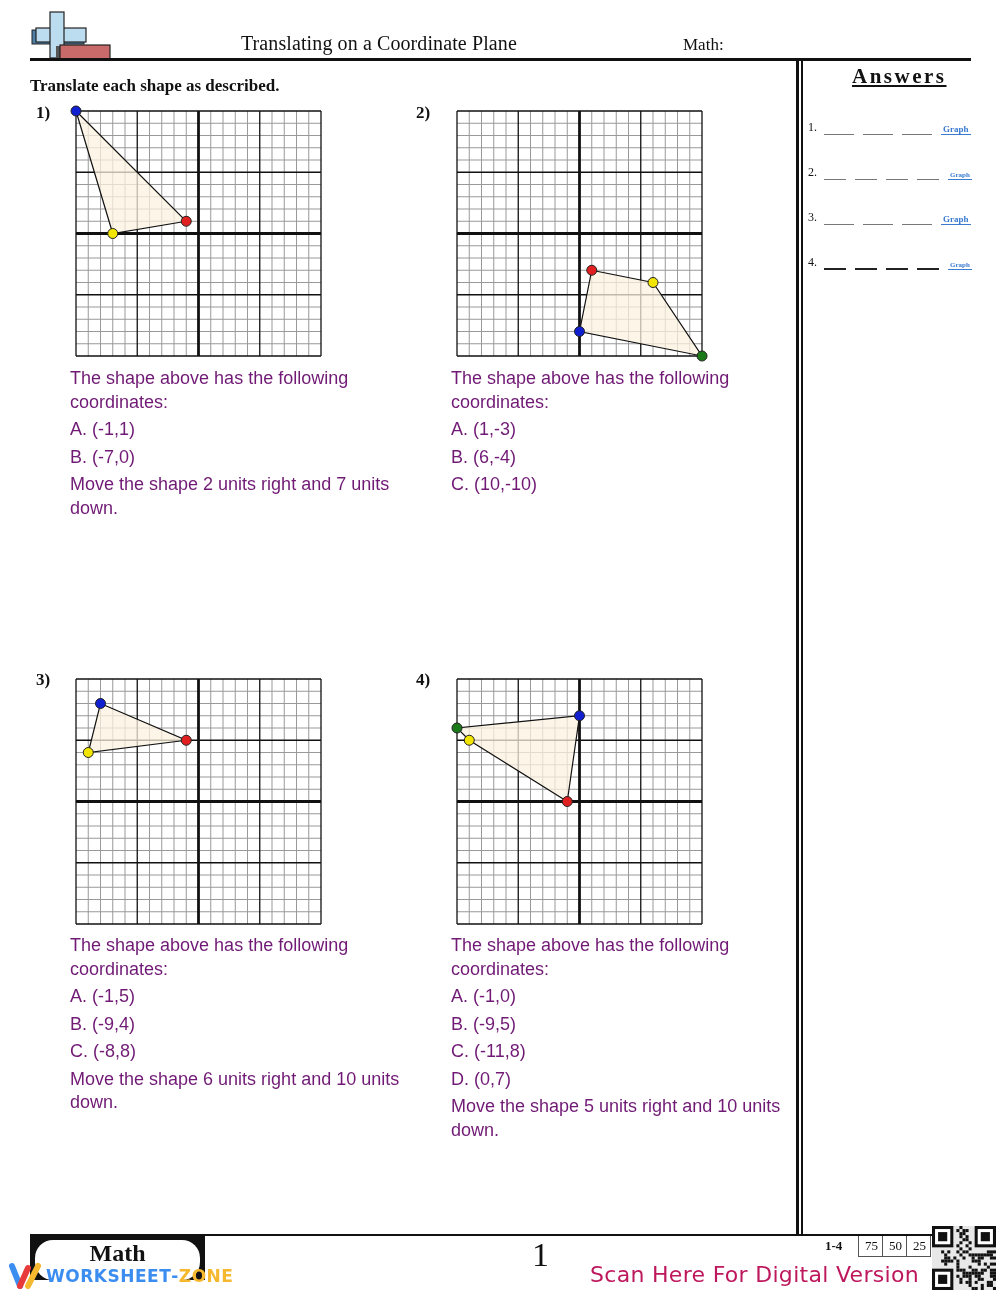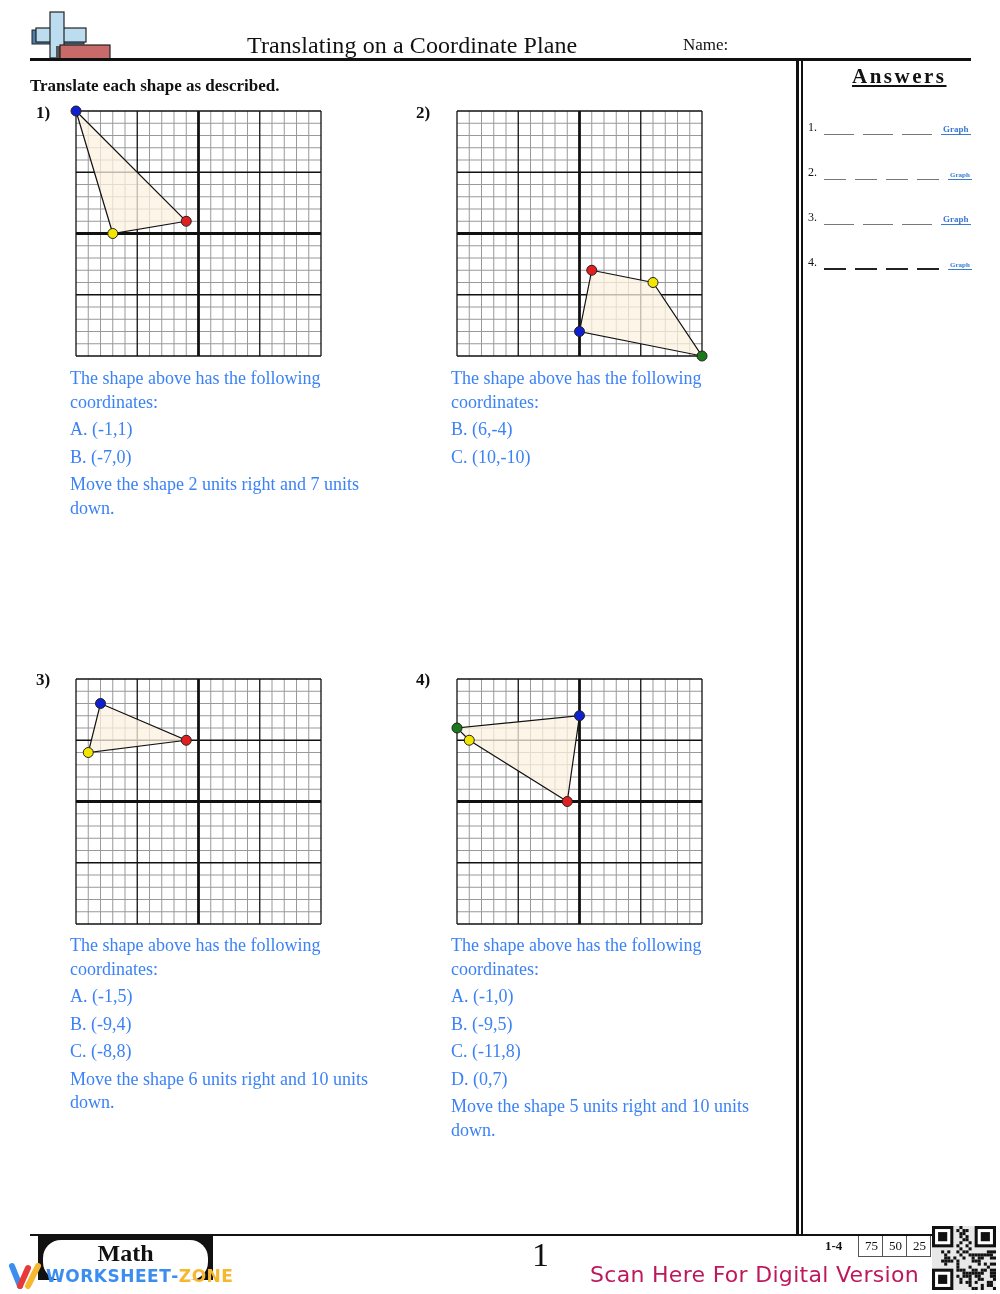--- a/index.html
+++ b/index.html
@@ -1,37 +1,37 @@
 <!DOCTYPE html>
 <html><head>
 <meta charset="utf-8">
 <style>
   html, body { margin: 0; padding: 0; background: #ffffff; }
   body { width: 1000px; height: 1294px; position: relative; overflow: hidden;
          font-family: "DejaVu Serif", "Liberation Serif", serif; color: #111; }
   .abs { position: absolute; }
   .logo { left: 28px; top: 8px; width: 84px; height: 52px; }
-  .title { left: 247px; top: 32px; font-size: 24px; font-family: "Liberation Serif", serif; letter-spacing: 0.1px; }
+  .title { left: 241px; top: 32px; font-size: 20px; font-family: "Liberation Serif", serif; letter-spacing: 0.1px; }
   .name-label { left: 683px; top: 35px; font-size: 17px; font-family: "Liberation Serif", serif; }
   .top-rule { left: 30px; top: 58px; width: 941px; height: 3px; background: #111; }
   .instructions { left: 30px; top: 76px; font-size: 17px; font-weight: bold; font-family: "Liberation Serif", serif; }
   .vline1 { left: 796px; top: 61px; width: 3px; height: 1173px; background: #111; }
   .vline2 { left: 801px; top: 61px; width: 2px; height: 1173px; background: #111; }
   .answers-title { left: 852px; top: 64px; font-size: 21px; font-weight: bold; text-decoration: underline;
                    letter-spacing: 2.5px; font-family: "Liberation Serif", serif; }
   .ans-row { left: 808px; font-size: 12px; font-family: "Liberation Serif", serif; display: flex; align-items: flex-end; }
   .ans-num { width: 16px; }
   .blank { display: inline-block; border-bottom: 1px solid #777; margin-right: 9px; height: 10px; }
   .blank.dark { border-bottom: 2px solid #222; }
   .graph-link { color: #3a7ad1; font-size: 9px; font-weight: bold; border-bottom: 1px solid #3a7ad1; padding: 0 2px; text-decoration: none; }
   .prob-num { font-size: 17px; font-weight: bold; font-family: "Liberation Serif", serif; }
-  .prob-text { font-size: 18px; line-height: 27.5px; font-family: Liberation Serif, serif; color: #3b82f6; }
+  .prob-text { font-size: 18px; line-height: 27.5px; font-family: Liberation Sans, sans-serif; color: #701a75; }
   .prob-text div { white-space: nowrap; }
   .bottom-rule { left: 30px; top: 1234px; width: 941px; height: 2px; background: #111; }
-  .math-badge { left: 30px; top: 1236px; width: 175px; height: 44px; background: #111; margin-left: 8px; }
+  .math-badge { left: 30px; top: 1236px; width: 175px; height: 44px; background: #111; }
   .math-pill { position: absolute; left: 5px; top: 4px; width: 165px; height: 40px; background: #fff; border-radius: 18px; }
   .math-label { position: absolute; left: 0; width: 175px; top: 4px; text-align: center; font-size: 24px; font-weight: bold; font-family: "Liberation Serif", serif; }
   .wz-logo { left: 8px; top: 1262px; display: flex; align-items: center; font-family: "DejaVu Sans", sans-serif; font-weight: bold; font-size: 17px; letter-spacing: 0.5px; }
   .page-num { left: 532px; top: 1236px; font-size: 34px; font-family: "Liberation Serif", serif; }
   .scan-text { left: 590px; top: 1262px; font-size: 22px; font-family: "DejaVu Sans", sans-serif; color: #be185d; letter-spacing: 0.3px; }
   .score-range { left: 825px; top: 1238px; font-size: 13px; font-family: "Liberation Serif", serif; font-weight: bold; }
   .score-box { left: 858px; top: 1236px; display: flex; border-left: 1px solid #555; }
   .score-box span { display: inline-block; padding: 2px 4px 2px 6px; font-size: 13px; border-right: 1px solid #555; border-bottom: 1px solid #555; font-family: "Liberation Serif", serif; }
   .qr { left: 932px; top: 1226px; width: 64px; height: 64px; background: #e8e8e8; }
 </style>
@@ -40,21 +40,21 @@
 
 <svg class="abs logo" viewBox="0 0 84 52">
   <rect x="4" y="22" width="52" height="14" fill="#4d7fa8" stroke="#222" stroke-width="1"></rect>
   <rect x="8" y="20" width="50" height="14" fill="#bcdcf0" stroke="#222" stroke-width="1.2"></rect>
   <rect x="22" y="4" width="14" height="46" fill="#bcdcf0" stroke="#222" stroke-width="1.2"></rect>
   <rect x="23" y="21" width="12" height="12" fill="#bcdcf0"></rect>
   <rect x="28" y="38" width="4" height="14" fill="#555"></rect>
   <rect x="32" y="37" width="50" height="14" fill="#c86a6a" stroke="#222" stroke-width="1.2"></rect>
 </svg>
 <div class="abs title">Translating on a Coordinate Plane</div>
-<div class="abs name-label">Name:</div>
+<div class="abs name-label">Math:</div>
 <div class="abs top-rule"></div>
 <div class="abs instructions">Translate each shape as described.</div>
 
 <div class="abs vline1"></div>
 <div class="abs vline2"></div>
 
 <div class="abs answers-title">Answers</div>
 <div id="answer-rows">
     <div class="abs ans-row" style="top: 120px;">
       <span class="ans-num">1.</span>
@@ -196,20 +196,21 @@
         <polygon points="134.75,159.25 196,171.5 245,245 122.5,220.5" fill="#fcf3e0" fill-opacity="0.75" stroke="#111" stroke-width="1.2"></polygon>
         <circle cx="134.75" cy="159.25" r="5" fill="#e02020" stroke="#222" stroke-width="1"></circle>
         <circle cx="196" cy="171.5" r="5" fill="#f2e600" stroke="#222" stroke-width="1"></circle>
         <circle cx="245" cy="245" r="5" fill="#1a7a1a" stroke="#222" stroke-width="1"></circle>
         <circle cx="122.5" cy="220.5" r="5" fill="#1020d0" stroke="#222" stroke-width="1"></circle>
       </g>
     </svg>
     <div class="abs prob-text" style="left: 451px; top: 365px;">
       <div>The shape above has the following</div>
       <div style="margin-top: -4px;">coordinates:</div>
+      <div>A. (1,-3)</div>
       <div>B. (6,-4)</div>
       <div>C. (10,-10)</div>
     </div>
     <div class="abs prob-num" style="left: 36px; top: 670px;">3)</div>
     <svg class="abs" width="261" height="261" style="left: 68px; top: 671px;">
       <g transform="translate(8,8)">
         <line x1="12.25" y1="0" x2="12.25" y2="245" stroke="#999" stroke-width="1"></line>
         <line x1="0" y1="12.25" x2="245" y2="12.25" stroke="#999" stroke-width="1"></line>
         <line x1="24.5" y1="0" x2="24.5" y2="245" stroke="#999" stroke-width="1"></line>
         <line x1="0" y1="24.5" x2="245" y2="24.5" stroke="#999" stroke-width="1"></line>

